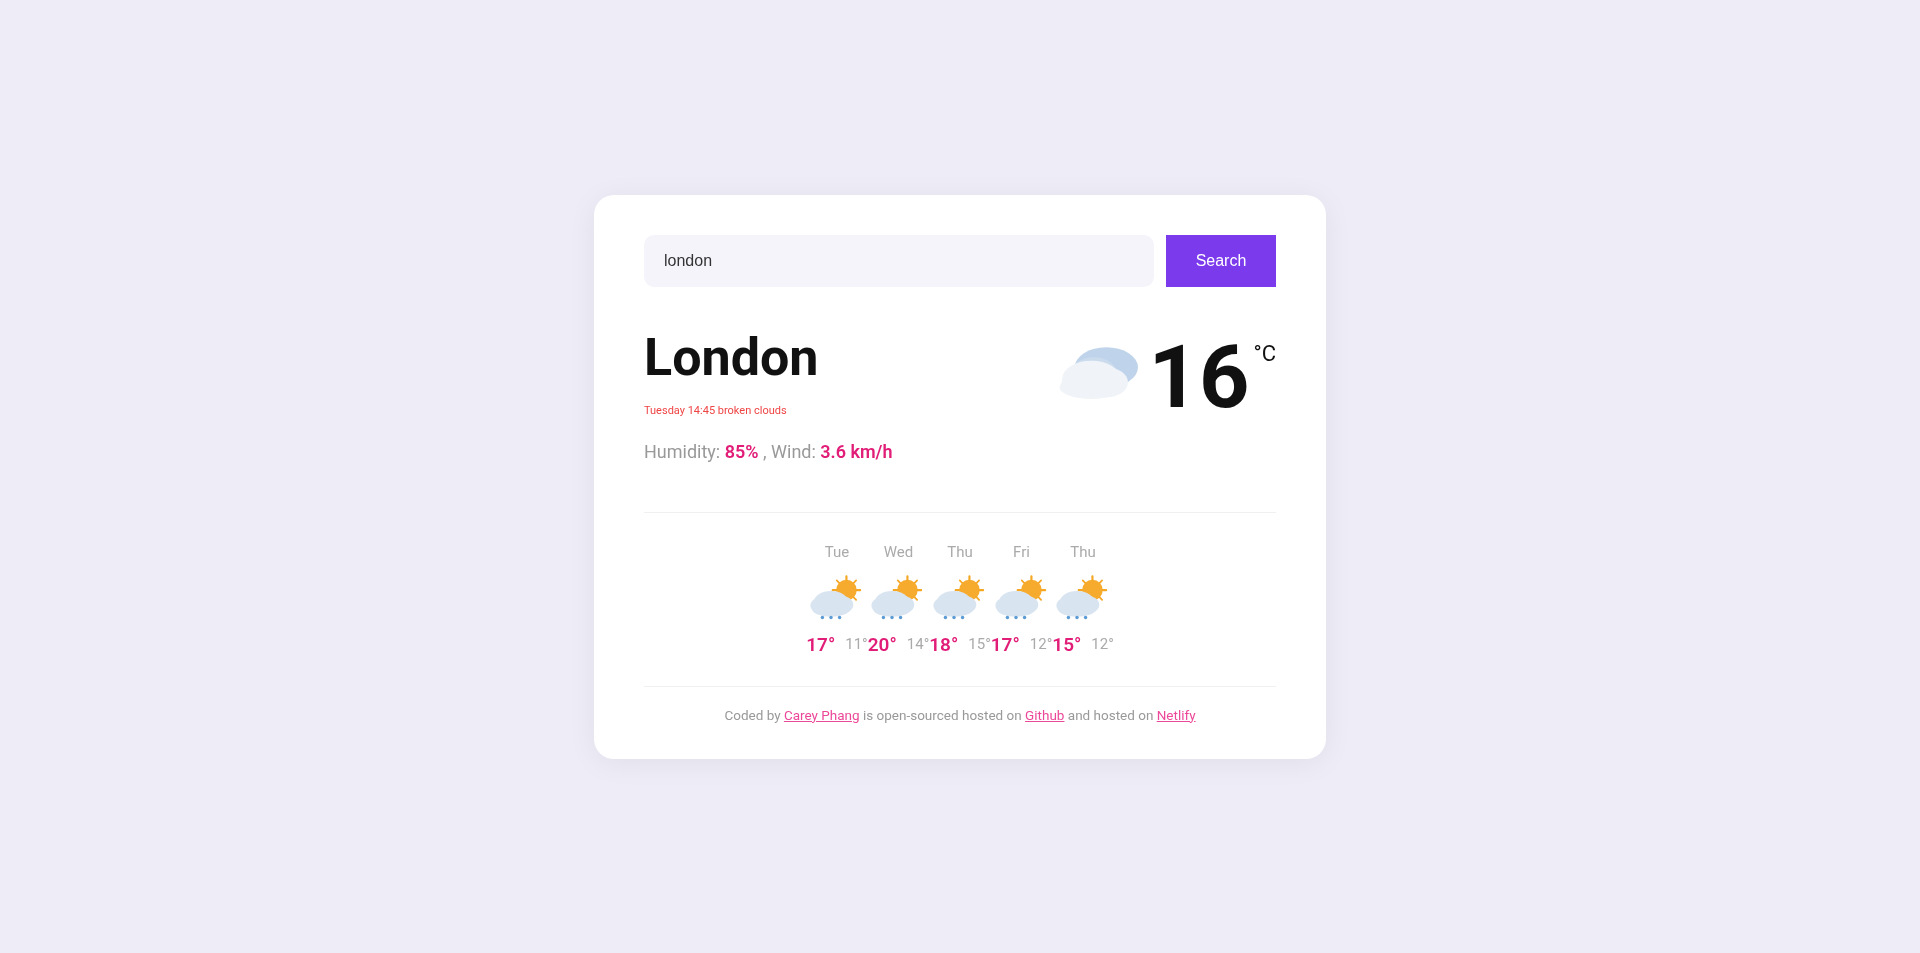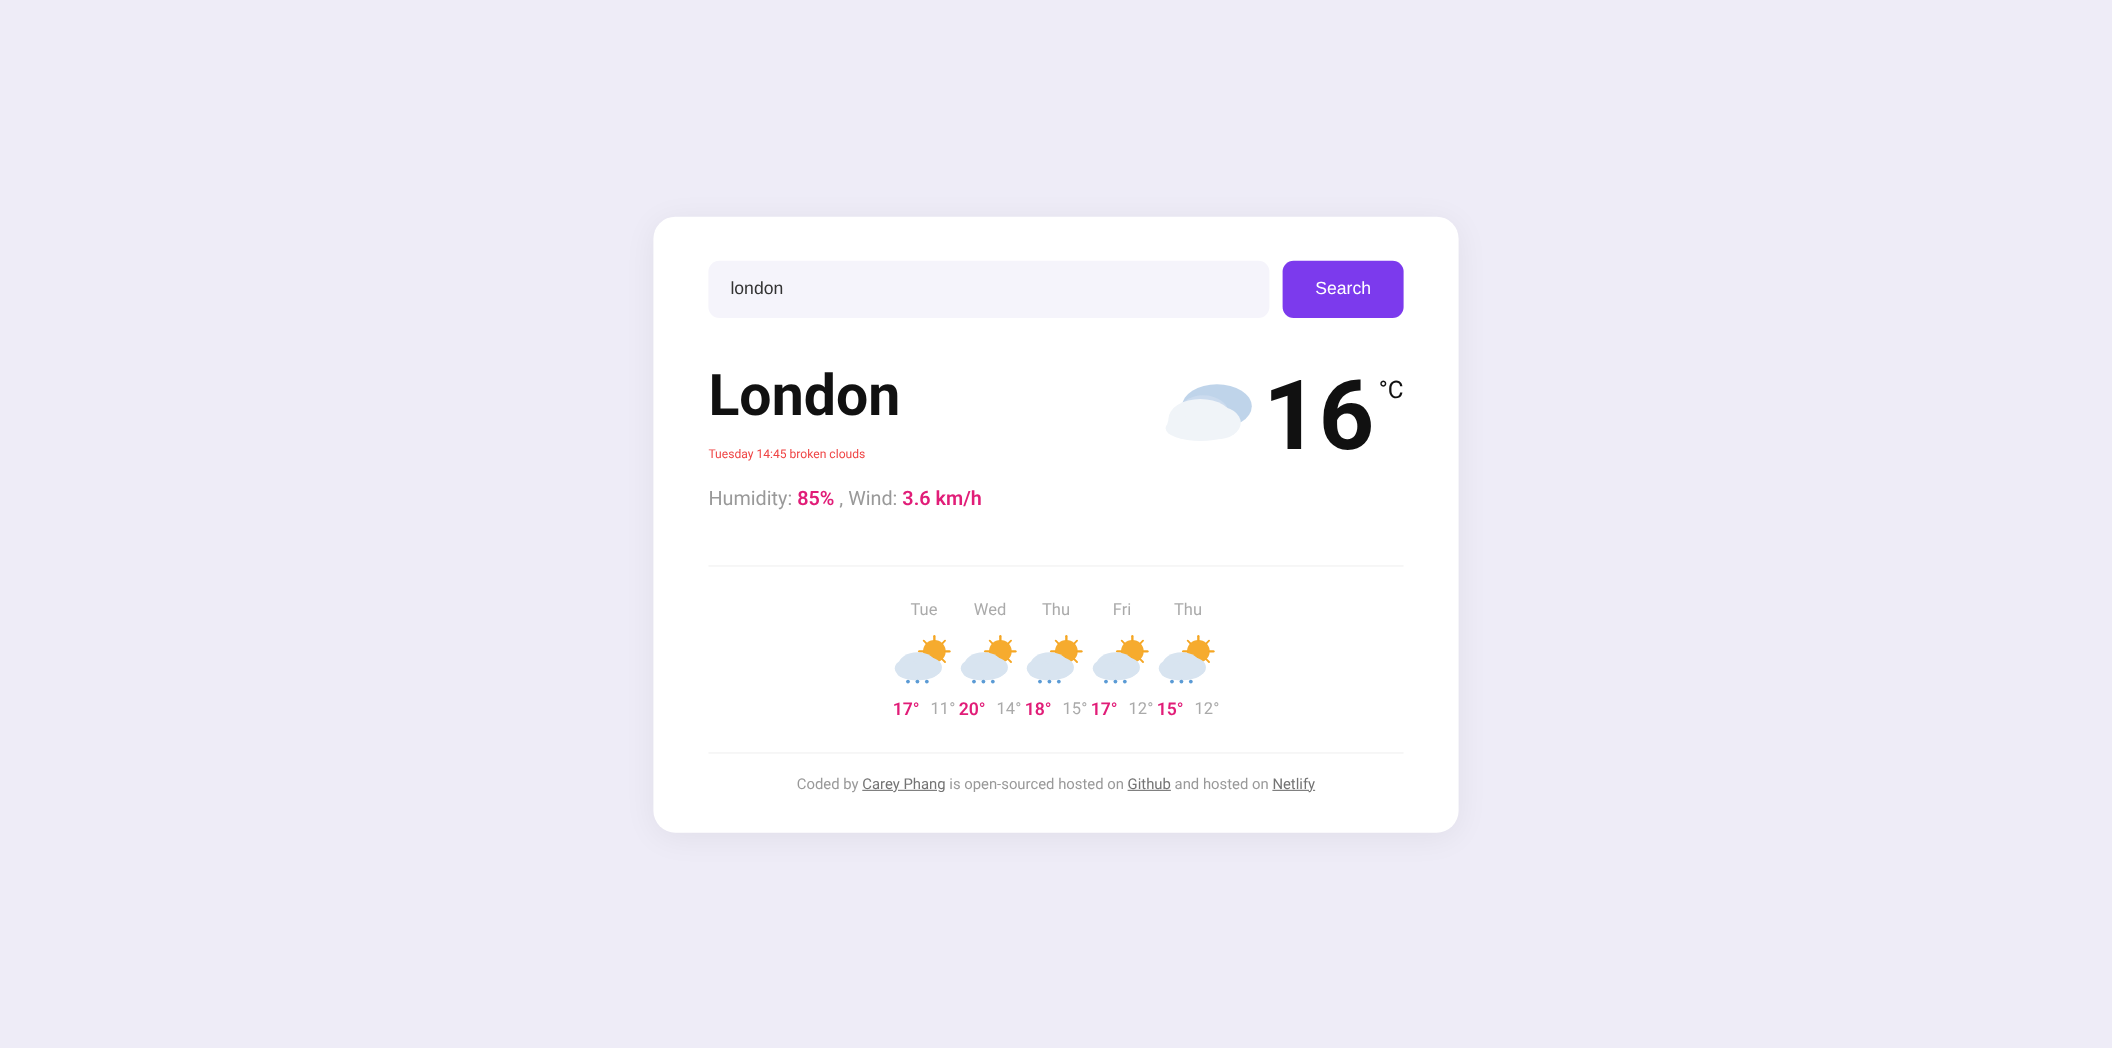--- a/index.html
+++ b/index.html
@@ -43,21 +43,21 @@
       color: #333;
       outline: none;
     }
 
     .search-button {
       width: 110px;
       height: 52px;
       background: #7c3aed;
       color: #fff;
       border: none;
-      border-radius: 10px;
+      border-radius: 0;
       font-size: 16px;
       font-weight: 500;
       cursor: pointer;
     }
 
     .weather-main {
       display: flex;
       align-items: flex-start;
       justify-content: space-between;
       margin-bottom: 50px;
@@ -151,39 +151,39 @@
     }
 
     .forecast-temps {
       display: flex;
       gap: 10px;
       align-items: center;
     }
 
     .temp-high {
       color: #e11d78;
-      font-size: 16px;
+      font-size: 19px;
       font-weight: 600;
     }
 
     .temp-low {
       color: #aaa;
       font-size: 15px;
     }
 
     .footer {
       text-align: center;
       font-size: 13.5px;
       color: #999;
       border-top: 1px solid #f0f0f0;
       padding-top: 20px;
     }
 
     .footer a {
-      color: #737373;
+      color: #ec4899;
       text-decoration: underline;
     }
 
     
     .cloud-svg {
       width: 100%;
       height: 100%;
     }
 
     

